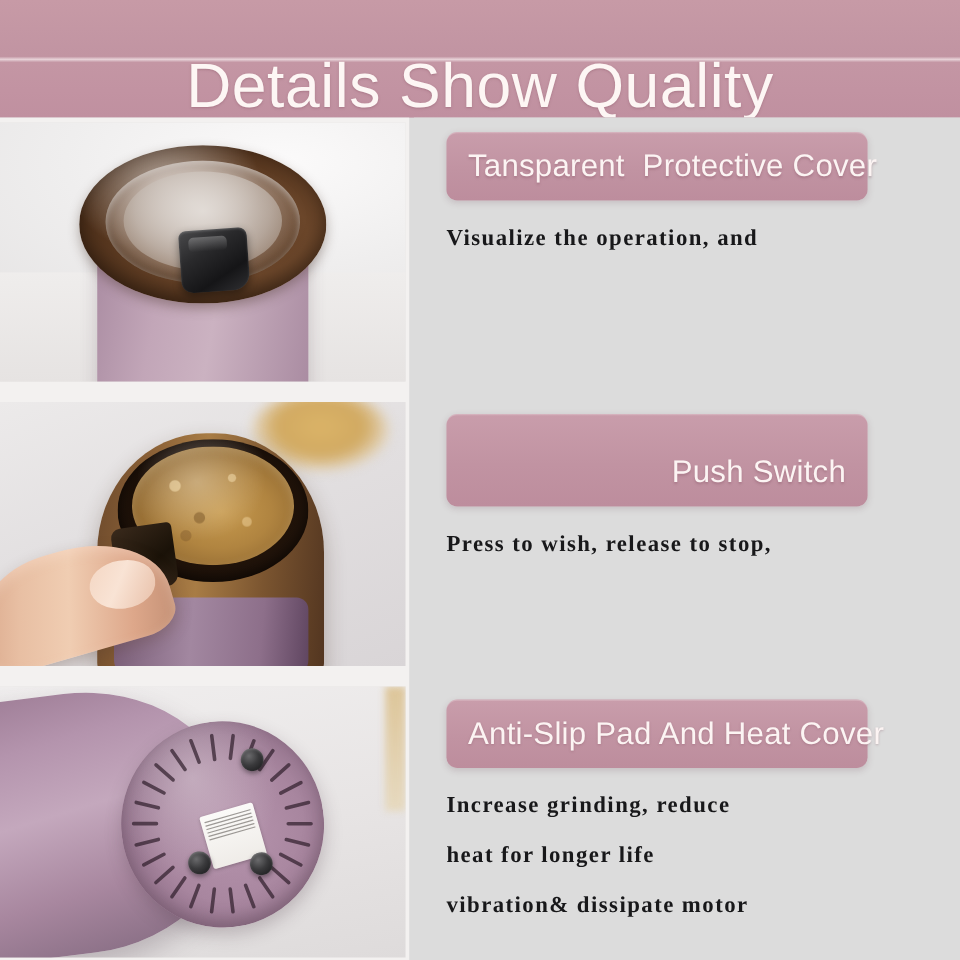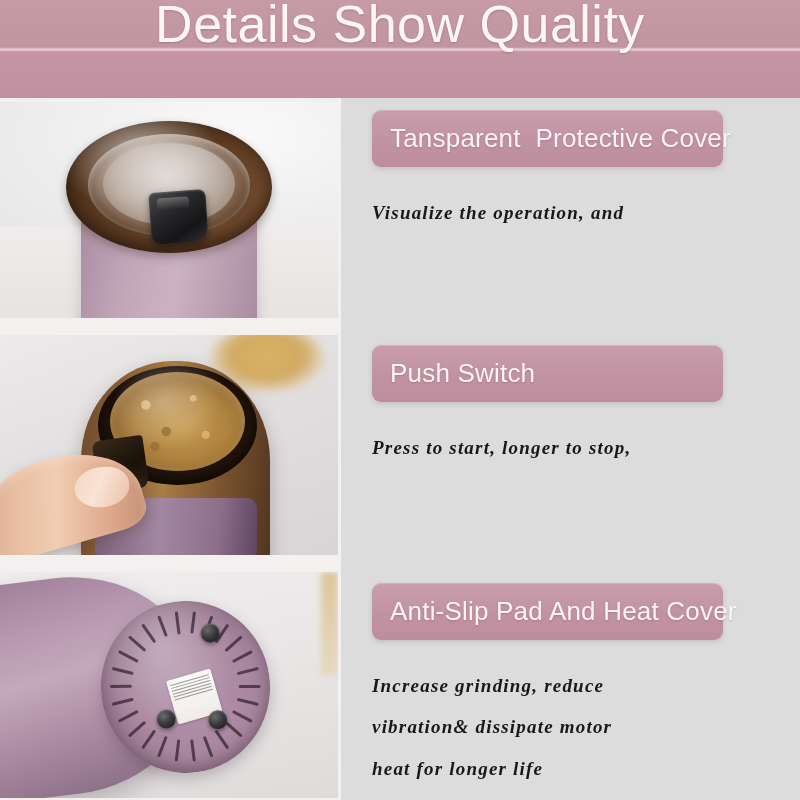--- a/index.html
+++ b/index.html
@@ -8,21 +8,21 @@
     background:#dedede;
     font-family:"Liberation Sans",sans-serif;
     overflow:hidden;
   }
   .page{position:relative;width:800px;height:800px;overflow:hidden;background:#dcdcdc;}
 
   
   .banner{
     position:absolute;left:0;top:0;width:800px;height:98px;
     background:linear-gradient(180deg,#c79aa6 0%,#c194a2 48%,#e7d2d8 50.5%,#c496a4 53%,#c090a0 100%);
-    display:flex;align-items:flex-start;justify-content:center;
+    display:flex;align-items:flex-end;justify-content:center;
     overflow:hidden;
   }
   .banner-title{
     font-family:"Liberation Sans",sans-serif;
     font-size:52px;line-height:1;
     color:#fdf6f4;
     font-weight:400;
     letter-spacing:0.5px;
     text-shadow:0 1px 2px rgba(120,70,85,.35);
     margin-top:-2px;
@@ -156,22 +156,22 @@
     background:linear-gradient(180deg,#c99dab 0%,#c193a2 55%,#bd8d9d 100%);
     box-shadow:0 2px 5px rgba(120,85,100,.22), inset 0 1px 0 rgba(255,255,255,.22);
   }
   .title-bar .t{
     font-family:"Liberation Sans",sans-serif;
     font-size:26px;line-height:1.05;color:#fcf4f3;
     white-space:pre;font-weight:400;letter-spacing:.2px;
     text-shadow:0 1px 2px rgba(120,70,85,.3);
   }
   .t-left{text-align:left;}
-  .t-center{text-align:left;}
-  .desc{margin-top:28px;font-style:italic;}
+  .t-center{text-align:right;margin-top:20px;}
+  .desc{margin-top:14px;}
   .desc p{
     margin:0 0 6px 0;
     font-family:"Liberation Serif",serif;
     font-size:19px;line-height:1.85;
     letter-spacing:1.2px;
     font-weight:700;
     color:#18181a;
     white-space:pre;
   }
 </style>
@@ -273,29 +273,29 @@
       <div class="desc">
         <p>Visualize the operation, and</p>
       </div>
     </div>
 
     <div class="block b2">
       <div class="title-bar">
         <div class="t t-center">Push Switch</div>
       </div>
       <div class="desc">
-        <p>Press to start, longer to stop,</p>
+        <p>Press to wish, release to stop,</p>
       </div>
     </div>
 
     <div class="block b3">
       <div class="title-bar">
         <div class="t t-left">Anti-Slip Pad And Heat Cover</div>
       </div>
       <div class="desc">
         <p>Increase grinding, reduce</p>
+        <p>heat for longer life</p>
         <p>vibration&amp; dissipate motor</p>
-        <p>heat for longer life</p>
       </div>
     </div>
 
   </div>
 </div>
 
 </body></html>

